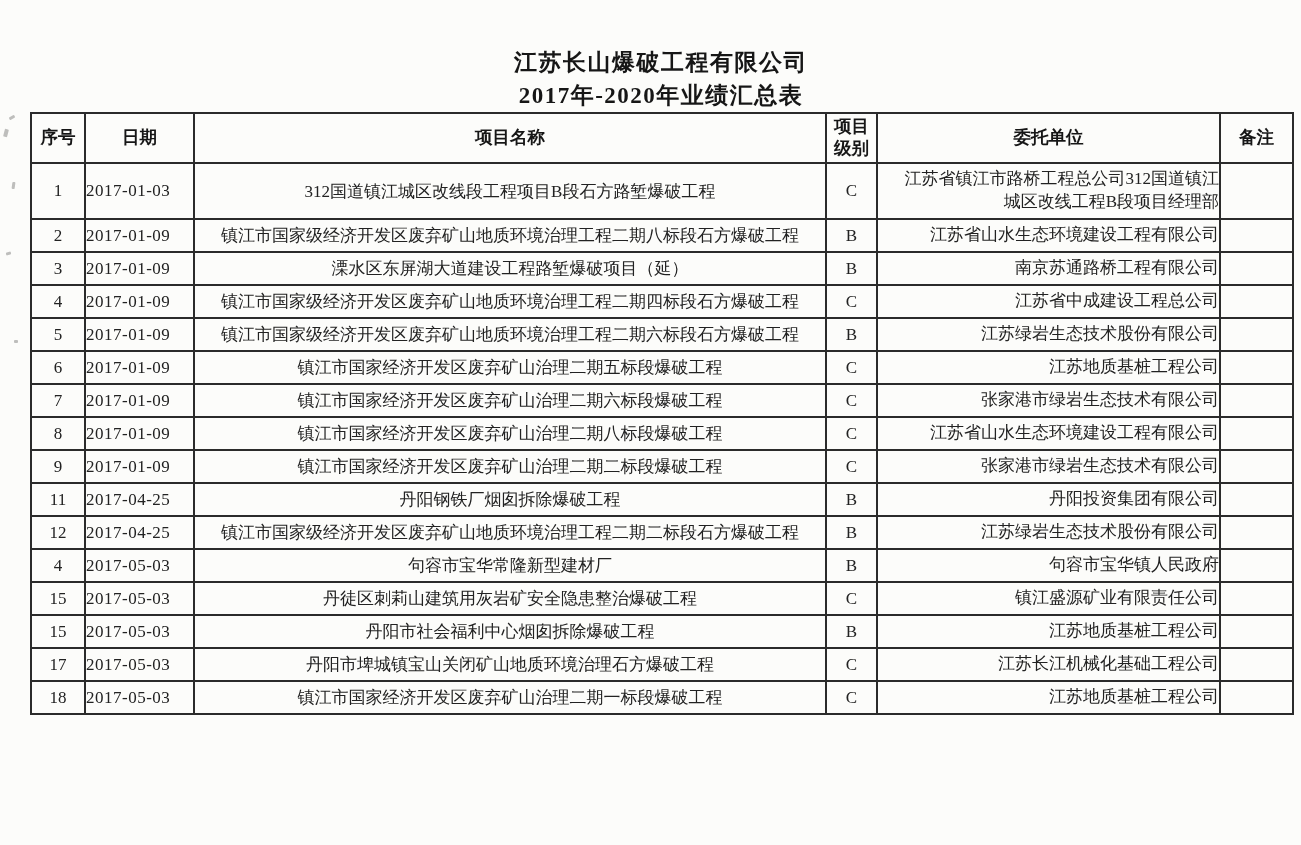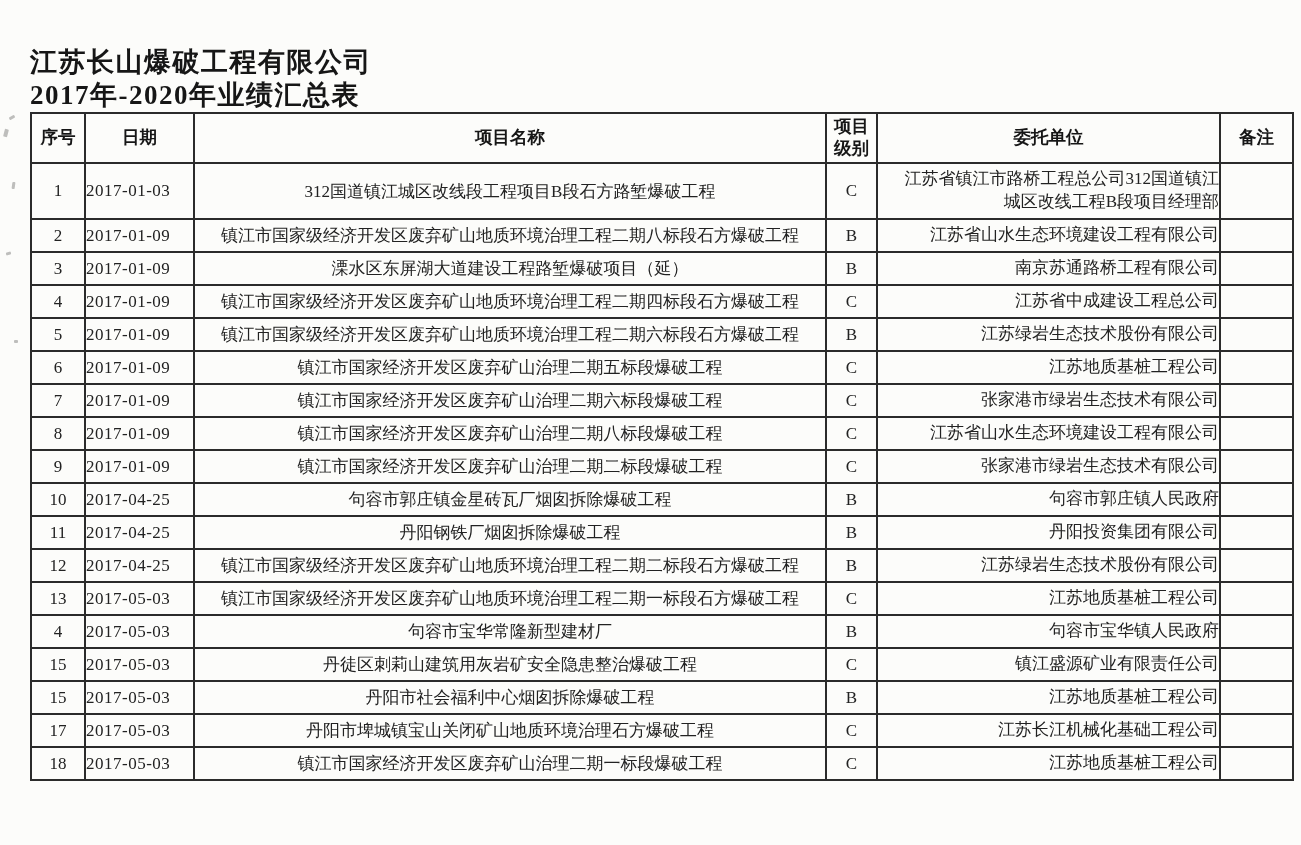--- a/index.html
+++ b/index.html
@@ -27,23 +27,23 @@
   .a2 { left: 4px;  top: 129px; width: 4px; height: 8px; transform: rotate(15deg); }
   .a3 { left: 12px; top: 182px; width: 3px; height: 7px; transform: rotate(8deg); }
   .a4 { left: 6px;  top: 252px; width: 5px; height: 3px; transform: rotate(-15deg); }
   .a5 { left: 14px; top: 340px; width: 4px; height: 3px; }
 
   .title-block {
     position: absolute;
     left: 30px;
     top: 46px;
     width: 1262px;
-    text-align: left;
+    text-align: center;
     line-height: 33px;
-    font-size: 27px;
+    font-size: 23px;
     font-weight: bold;
     letter-spacing: 1.5px;
     color: #161616;
   }
 
   table.results {
     position: absolute;
     left: 30px;
     top: 112px;
     width: 1262px;
@@ -192,55 +192,39 @@
 
     <tr>
       <td class="c-no">9</td>
       <td class="c-date">2017-01-09</td>
       <td class="c-proj">镇江市国家经济开发区废弃矿山治理二期二标段爆破工程</td>
       <td class="c-level">C</td>
       <td class="c-client">张家港市绿岩生态技术有限公司</td>
       <td class="c-remark"></td>
     </tr>
 
-    <tr>
-      <td class="c-no">10</td>
-      <td class="c-date">2017-04-25</td>
-      <td class="c-proj">句容市郭庄镇金星砖瓦厂烟囱拆除爆破工程</td>
-      <td class="c-level">B</td>
-      <td class="c-client">句容市郭庄镇人民政府</td>
-      <td class="c-remark"></td>
-    </tr>
 
     <tr>
       <td class="c-no">11</td>
       <td class="c-date">2017-04-25</td>
       <td class="c-proj">丹阳钢铁厂烟囱拆除爆破工程</td>
       <td class="c-level">B</td>
       <td class="c-client">丹阳投资集团有限公司</td>
       <td class="c-remark"></td>
     </tr>
 
     <tr>
       <td class="c-no">12</td>
       <td class="c-date">2017-04-25</td>
       <td class="c-proj">镇江市国家级经济开发区废弃矿山地质环境治理工程二期二标段石方爆破工程</td>
       <td class="c-level">B</td>
       <td class="c-client">江苏绿岩生态技术股份有限公司</td>
       <td class="c-remark"></td>
     </tr>
 
-    <tr>
-      <td class="c-no">13</td>
-      <td class="c-date">2017-05-03</td>
-      <td class="c-proj">镇江市国家级经济开发区废弃矿山地质环境治理工程二期一标段石方爆破工程</td>
-      <td class="c-level">C</td>
-      <td class="c-client">江苏地质基桩工程公司</td>
-      <td class="c-remark"></td>
-    </tr>
 
     <tr>
       <td class="c-no">4</td>
       <td class="c-date">2017-05-03</td>
       <td class="c-proj">句容市宝华常隆新型建材厂</td>
       <td class="c-level">B</td>
       <td class="c-client">句容市宝华镇人民政府</td>
       <td class="c-remark"></td>
     </tr>
 

